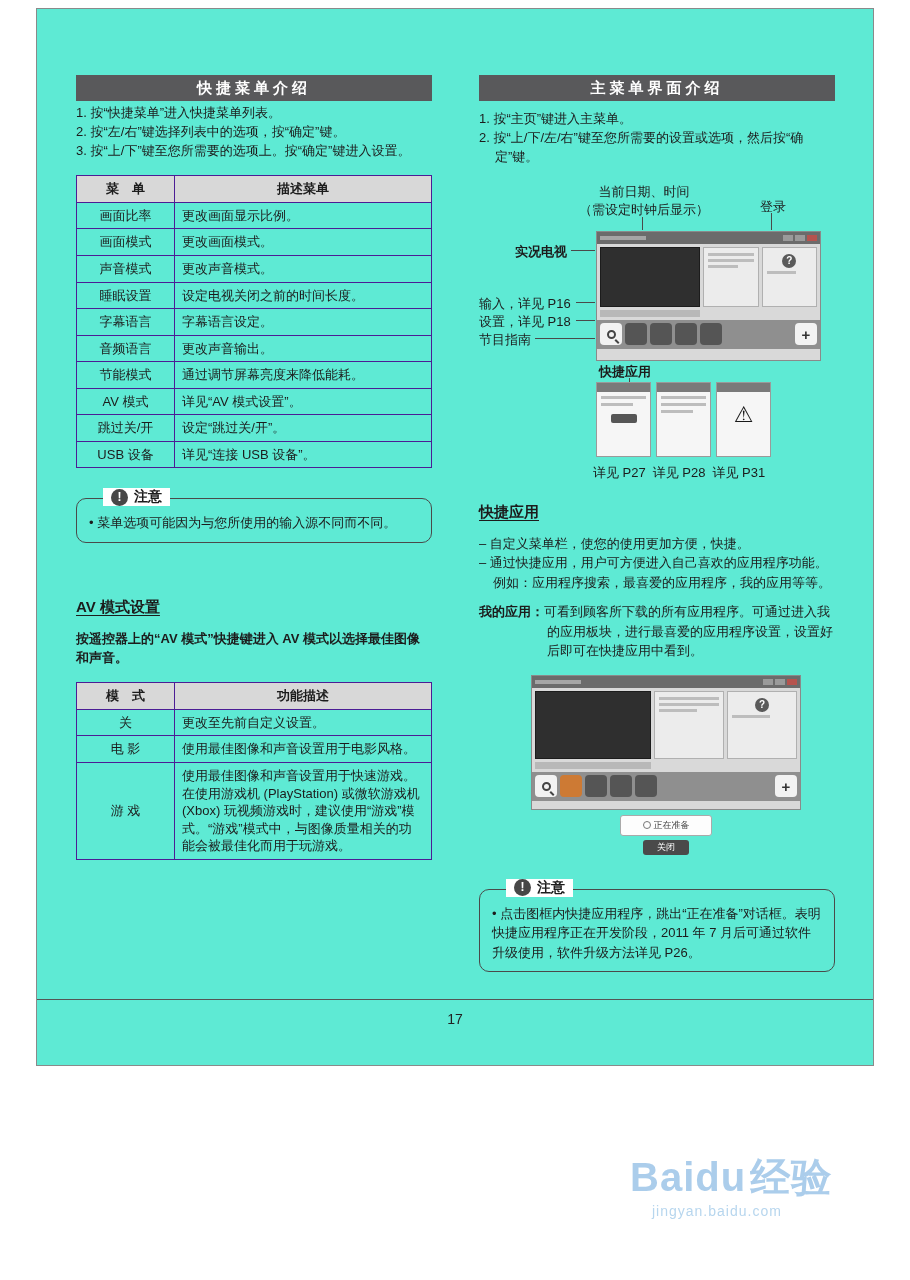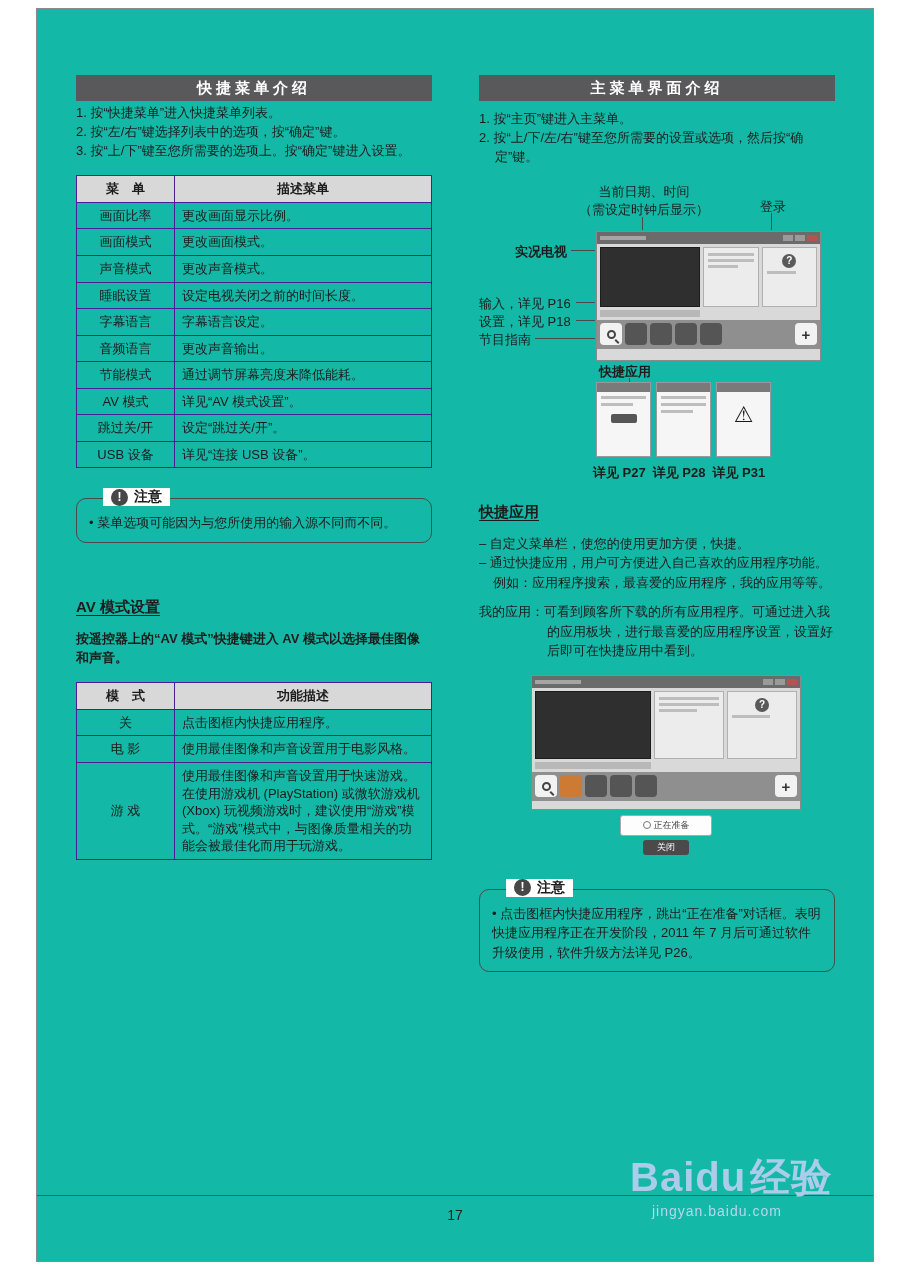--- a/index.html
+++ b/index.html
@@ -2,22 +2,22 @@
 <html><head>
 <meta charset="utf-8">
 <style>
   * { margin:0; padding:0; box-sizing:border-box; }
   body {
     width:910px; height:1280px; position:relative; background:#ffffff;
     font-family:"Liberation Sans","DejaVu Sans",sans-serif; color:#1c1c1c;
     overflow:hidden;
   }
   .page {
-    position:absolute; left:36px; top:8px; width:838px; height:1254px;
-    border:1px solid #8a8a8a; background:#14b8a6;
+    position:absolute; left:36px; top:8px; width:838px; height:1058px;
+    border:1px solid #8a8a8a; background:#5eead4;
   }
   .col { position:absolute; top:66px; width:356px; font-size:13px; }
   .col-left  { left:39px; }
   .col-right { left:442px; }
 
   .col-header {
     height:26px; background:#59595b; color:#fff; text-align:center;
     line-height:26px; font-size:15px; font-weight:bold; letter-spacing:4px;
   }
   .intro { margin-top:9px; line-height:1.4; }
@@ -55,21 +55,21 @@
   .diagram { position:relative; height:302px; margin-top:16px; }
   .dg-label { position:absolute; white-space:nowrap; }
   .dg-datetime { left:58px; top:0; width:214px; text-align:center; white-space:normal; }
   .dg-login { left:281px; top:15px; }
   .dg-livetv { left:36px; top:60px; font-weight:bold; }
   .dg-input { left:0; top:112px; }
   .dg-settings { left:0; top:130px; }
   .dg-guide { left:0; top:148px; }
   .dg-quickapps { left:120px; top:180px; font-weight:bold; }
   .dline { position:absolute; background:#4a4a4a; }
-  .refs { position:absolute; left:114px; top:281px; white-space:nowrap;font-weight:bold; }
+  .refs { position:absolute; left:114px; top:281px; white-space:nowrap; }
   .refs .ref { display:inline-block; margin-right:7px; }
 
   
   .shot { background:#d9d9d9; border:1px solid #8a8a8a; }
   .shot1 { position:absolute; left:117px; top:48px; width:225px; height:130px; }
   .shot-titlebar { height:12px; background:#6b6b6b; display:flex; align-items:center; gap:2px; padding:0 3px; }
   .tb-text { width:46px; height:4px; background:#a5a5a5; margin-right:auto; }
   .tb-btn { width:10px; height:6px; background:#9a9a9a; display:inline-block; }
   .tb-btn.red { background:#b5534e; }
   .shot-body { display:flex; gap:3px; padding:3px; }
@@ -95,21 +95,21 @@
   .mini-head { height:9px; background:#7a7a7a; }
   .mini .ln { margin:4px 4px; }
   .mini-btn { width:26px; height:9px; background:#565656; margin:8px auto 0; border-radius:2px; }
   .warn-glyph { display:block; text-align:center; font-size:22px; margin-top:10px; color:#1a1a1a;
                 font-family:"DejaVu Sans",sans-serif; }
 
   
   .bullets { margin-top:12px; }
   .bullet { line-height:1.5; padding-left:14px; text-indent:-14px; }
   .my-apps { margin-top:10px; line-height:1.5; padding-left:68px; text-indent:-68px; }
-  .my-apps b { font-weight:normal;margin-top:12px; }
+  .my-apps b { font-weight:bold;margin-top:12px; }
 
   .shot2-wrap { position:relative; margin-top:14px; margin-left:52px; width:270px; height:190px; }
   .shot2 { position:relative; width:270px; height:135px; }
   .shot2 .shot-video { width:116px; height:68px; }
   .shot2 .shot-strip { width:116px; }
   .prep-box {
     width:92px; margin:5px auto 0; background:#fdfdfd; border:1px solid #aaa;
     font-size:9px; color:#444; text-align:center; padding:3px 2px; border-radius:3px;
     display:flex; align-items:center; justify-content:center; gap:3px;
   }
@@ -206,21 +206,21 @@
     <table class="tbl">
       <thead>
         <tr>
           <th class="c1">模　式</th>
           <th>功能描述</th>
         </tr>
       </thead>
       <tbody>
           <tr>
             <td class="c1">关</td>
-            <td>点击图框内快捷应用程序。</td>
+            <td>更改至先前自定义设置。</td>
           </tr>
           <tr>
             <td class="c1">电 影</td>
             <td>使用最佳图像和声音设置用于电影风格。</td>
           </tr>
           <tr>
             <td class="c1">游 戏</td>
             <td>使用最佳图像和声音设置用于快速游戏。在使用游戏机 (PlayStation) 或微软游戏机 (Xbox) 玩视频游戏时，建议使用“游戏”模式。“游戏”模式中，与图像质量相关的功能会被最佳化而用于玩游戏。</td>
           </tr>
         </tbody>

